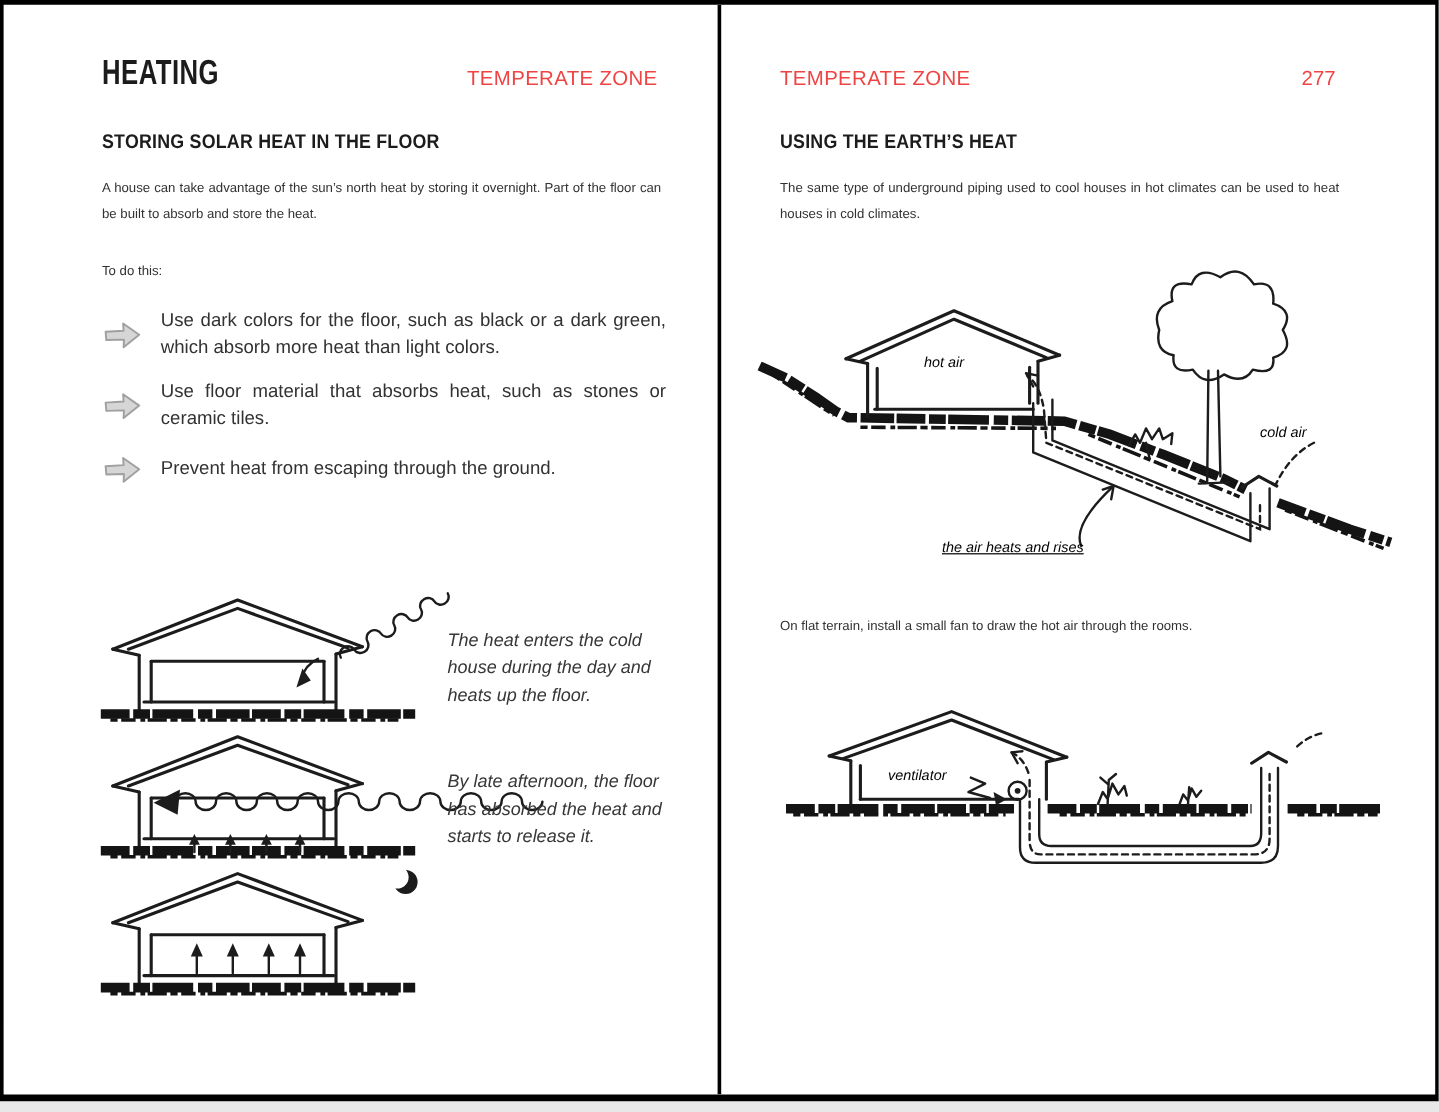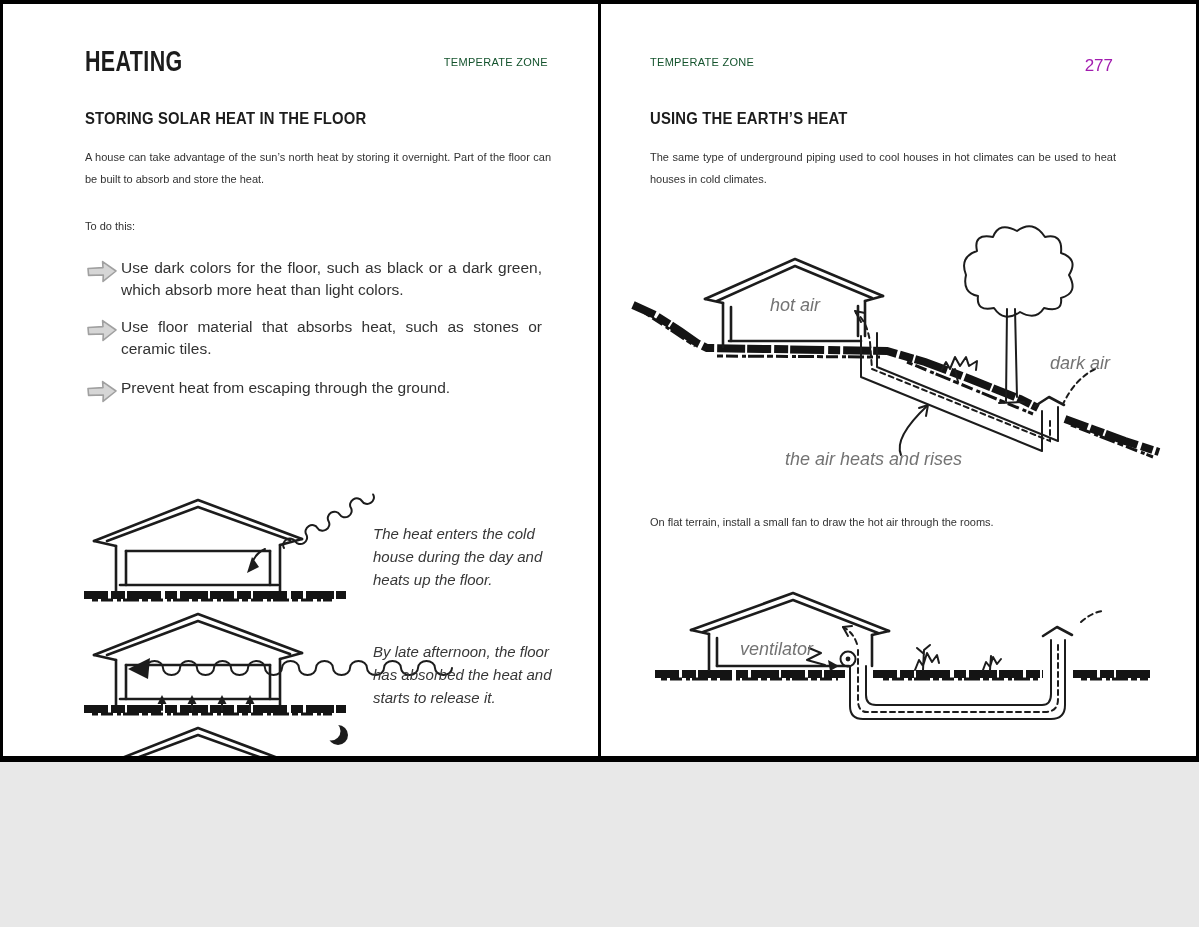--- a/index.html
+++ b/index.html
@@ -1,47 +1,47 @@
 <!DOCTYPE html>
 <html><head>
 <meta charset="utf-8">
 <style>
   html,body{margin:0;padding:0;background:#e8e8e8;}
   .spread{
-    position:relative; width:1199px; height:762px; background:#ffffff;
+    position:relative; width:1199px; height:918px; background:#ffffff;
     box-sizing:border-box;
     border-top:4px solid #000; border-bottom:6px solid #000;
     border-left:3px solid #000; border-right:3px solid #000;
     font-family:"Liberation Sans","DejaVu Sans",sans-serif;
     color:#2e2e2e; overflow:hidden;
   }
   .divider{position:absolute; left:595px; top:0; width:3px; height:100%; background:#000;}
   .page{position:absolute; top:0; height:917px; width:595px;}
   .page.left{left:0;}
   .page.right{left:598px;}
   .chapter-title{
     position:absolute; left:82px; top:42px; font-size:29px; font-weight:800; color:#1c1c1c;
     transform:scaleX(.74); transform-origin:0 50%; letter-spacing:.5px; line-height:1.1; white-space:nowrap;
   }
-  .zone{position:absolute; top:52px; font-size:11px; color:#14532d; letter-spacing:.3px; white-space:nowrap;}
+  .zone{position:absolute; top:52px; font-size:17px; color:#ef4444; letter-spacing:.3px; white-space:nowrap;}
   .zone.l{right:50px;} .zone.r{left:49px;}
-  .pagenum{position:absolute; top:52px; right:83px; font-size:17px; color:#a21caf;}
+  .pagenum{position:absolute; top:52px; right:83px; font-size:17px; color:#ef4444;}
   .sec-heading{
     position:absolute; left:49px; top:105px; font-size:16.5px; font-weight:800; color:#1c1c1c;
     transform:scaleX(.9); transform-origin:0 50%; letter-spacing:.2px; white-space:nowrap;
   }
   .page.left .sec-heading{left:82px;}
   .para{position:absolute; width:466px; font-size:11px; line-height:21.5px; text-align:justify; color:#323232;}
   .page.left .para{left:82px;} .page.right .para{left:49px;}
-  .bullet{position:absolute; left:82px; width:470px; display:flex; gap:2px; align-items:flex-start;}
+  .bullet{position:absolute; left:82px; width:470px; display:flex; gap:15px; align-items:center;}
   .bullet .txt{width:421px; font-size:15.5px; line-height:21.5px; text-align:justify; color:#323232;}
   .bullet svg{flex:0 0 auto; margin-top:1px;}
   .figure{position:absolute;}
   .caption{position:absolute; left:370px; width:180px; font-size:15px; font-style:italic; line-height:1.52; color:#373737;}
-  .fig-label{position:absolute; font-size:18px; font-style:italic; color:#737373; white-space:nowrap;}
+  .fig-label{position:absolute; font-size:12px; font-style:italic; color:#000000; white-space:nowrap;}
   .ink{fill:none; stroke:#1c1c1c; stroke-width:2.6; stroke-linecap:round; stroke-linejoin:round;}
   .ink2{fill:none; stroke:#1c1c1c; stroke-width:2; stroke-linecap:round; stroke-linejoin:round;}
   .dash{fill:none; stroke:#1c1c1c; stroke-width:2; stroke-linecap:round; stroke-dasharray:5 4;}
   .gnd{fill:none; stroke:#141414; stroke-width:8; stroke-dasharray:24 3 14 2 34 4 12 3 28 2;}
   .gnd2{fill:none; stroke:#141414; stroke-width:3; stroke-dasharray:6 3 12 4 4 2 16 3;}
   .fill{fill:#1c1c1c; stroke:none;}
 </style>
 </head>
 <body>
 
@@ -204,22 +204,22 @@
         </g>
         <g>
           <path class="ink2" d="M316,162 l5,-9 l4,7 l5,-12 l5,9 l6,-9 l3,9 l8,-5 l-1,9 M330,160 l3,13"></path>
         </g>
         <g>
           <path class="ink2" d="M276,246 C270,232 284,214 302,197"></path>
           <path class="ink2" d="M303,196 L294,199 M303,196 L301,207"></path>
         </g>
       </svg>
       <span class="fig-label" style="left:145px; top:86px;">hot air</span>
-      <span class="fig-label" style="left:425px; top:144px;">dark air</span>
-      <span class="fig-label" style="left:160px; top:240px;">the air heats and rises</span>
+      <span class="fig-label" style="left:425px; top:144px;">cold air</span>
+      <span class="fig-label" style="left:160px; top:240px;text-decoration:underline;">the air heats and rises</span>
     </div>
 
     <div class="para" style="top:508px;">On flat terrain, install a small fan to draw the hot air through the rooms.</div>
 
     <div class="figure" style="left:52px; top:578px; width:505px; height:158px;">
       <svg width="505" height="158" viewBox="0 0 505 158">
         <path class="gnd" d="M2,92 L192,92"></path>
         <path class="gnd" d="M220,92 L390,92"></path>
         <path class="gnd" d="M420,92 L500,92"></path>
         <path class="gnd2" d="M8,97 L185,97 M230,97 L385,97 M428,97 L495,97"></path>

